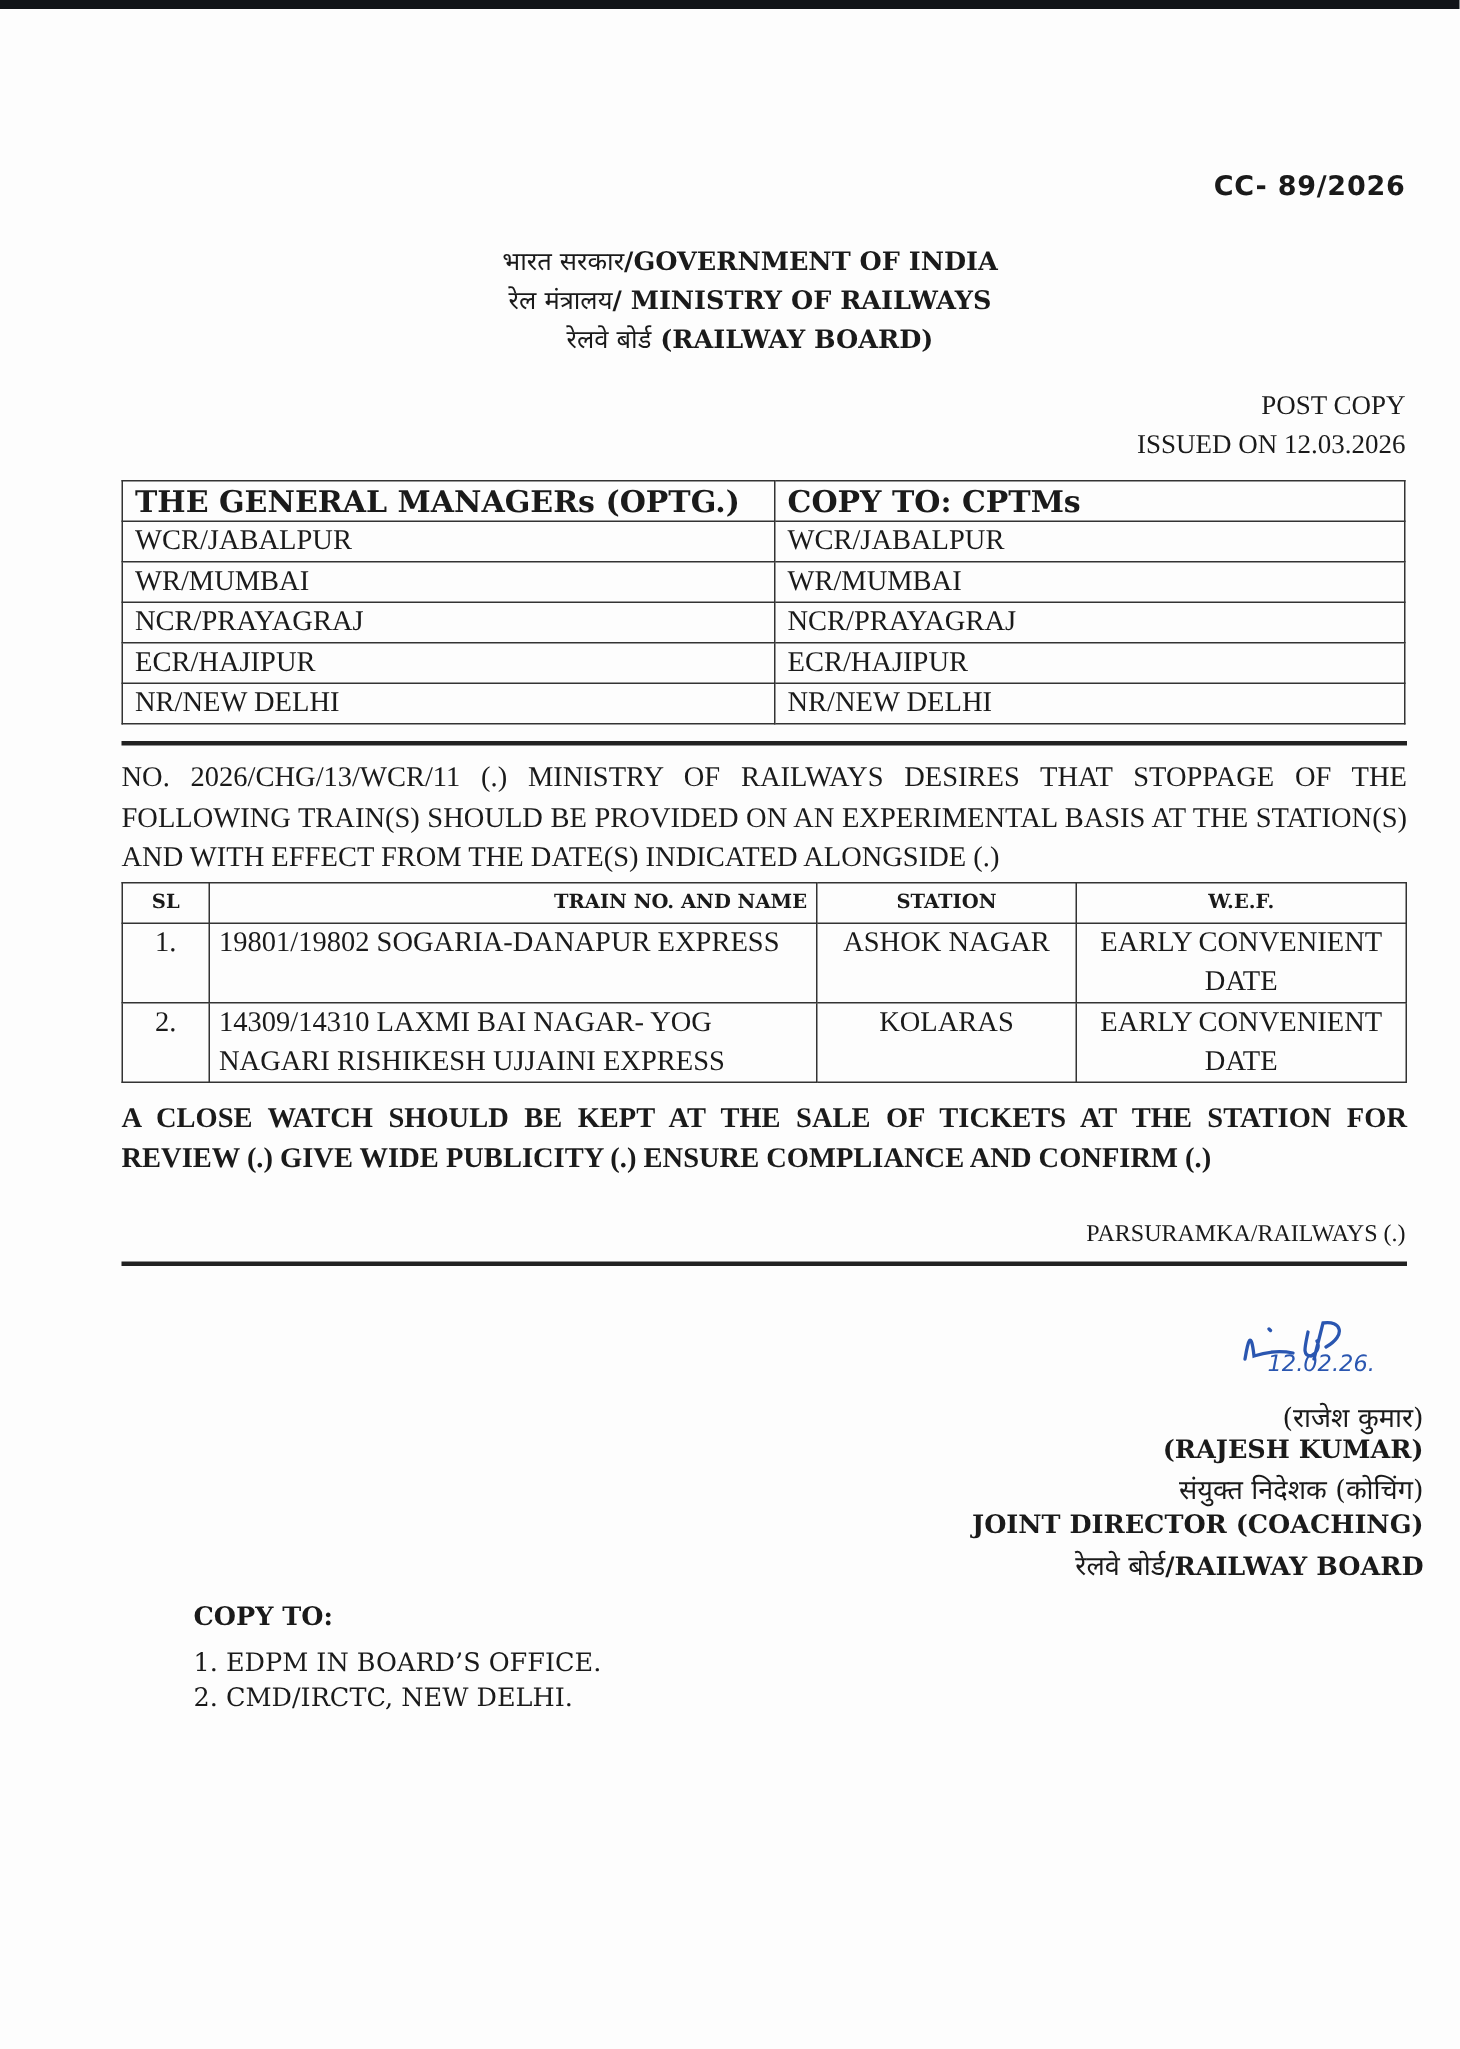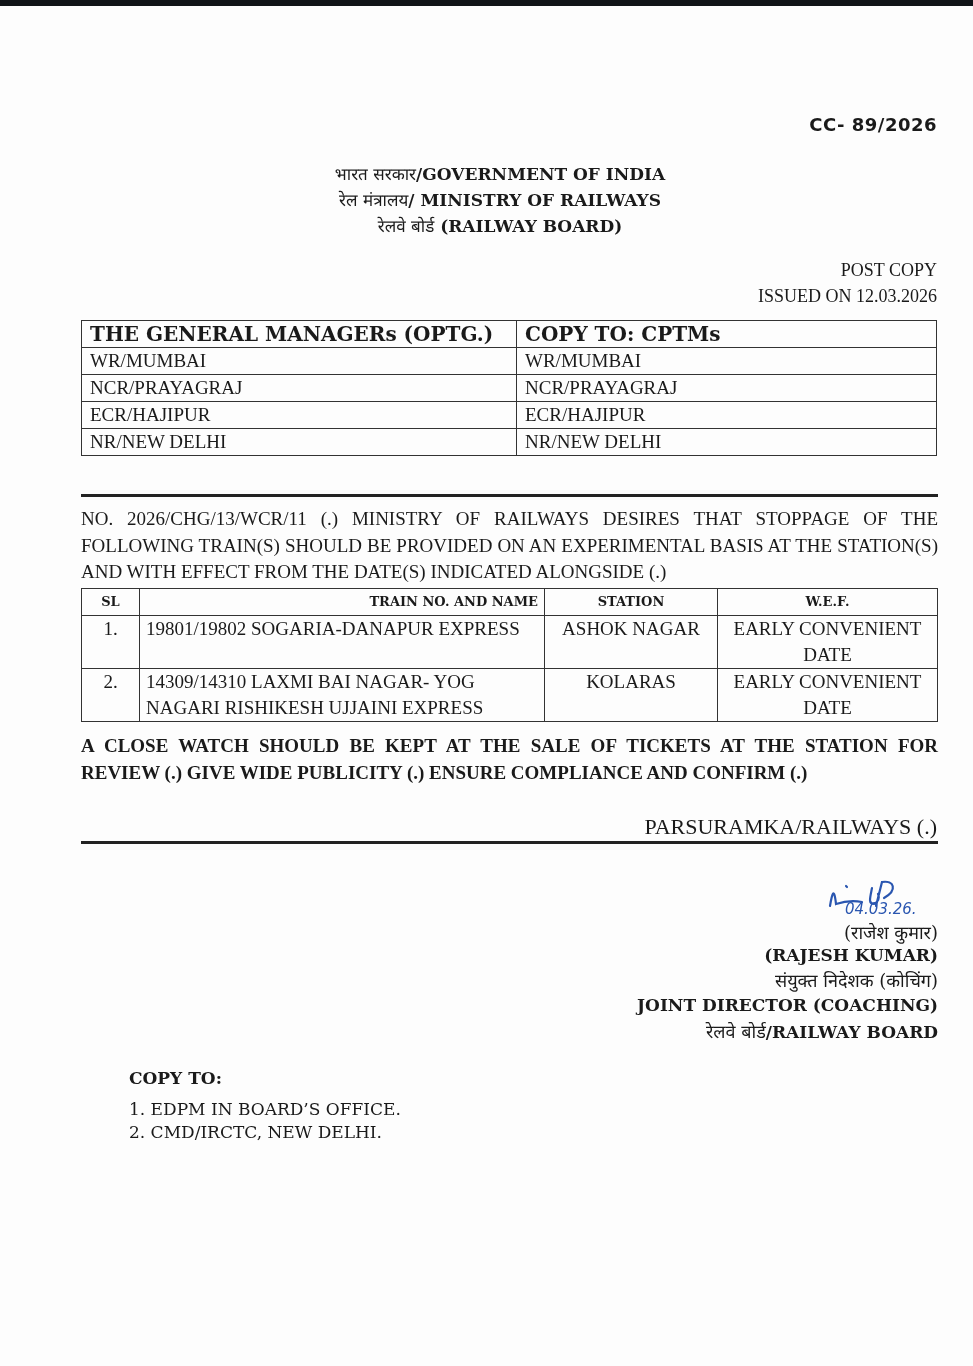--- a/index.html
+++ b/index.html
@@ -33,24 +33,24 @@
     .p2 { top: 733px; font-weight: bold; }
 
     .tr-table { left: 81px; top: 588px; width: 857px; font-family: "Liberation Serif", serif; font-size: 19px; }
     .tr-table td, .tr-table th { border: 1.5px solid #333; padding: 0 6px; vertical-align: top; line-height: 26px; }
     .tr-table th { font-family: "DejaVu Serif", serif; font-size: 13px; font-weight: bold; text-align: center; height: 26px; vertical-align: middle; }
     .c-sl { width: 45px; text-align: center; }
     .c-name { width: 392px; text-align: left; }
     .c-st { width: 160px; text-align: center; }
     .c-wef { text-align: center; padding: 0 2px !important; }
 
-    .sender { right: 36px; top: 814px; font-family: "Liberation Serif", serif; font-size: 22px; }
+    .sender { right: 36px; top: 814px; font-family: "Liberation Serif", serif; font-size: 16px; }
     .sig { left: 822px; top: 876px; width: 130px; height: 50px; }
     .sig-date { left: 845px; top: 900px; color: #2a56b0; font-family: "DejaVu Sans", sans-serif; font-size: 15px; font-style: italic; }
-    .sigblock { right: 35px; text-align: left; font-size: 17px; }
+    .sigblock { right: 24px; text-align: left; font-size: 17px; margin-top: 12px; }
     .s1 { top: 920px; font-size: 18px; }
     .s2 { top: 945px; font-weight: bold; }
     .s3 { top: 968px; font-size: 18px; }
     .s4 { top: 995px; font-weight: bold; }
     .s5 { top: 1019px; }
 
     .copy-title { left: 129px; top: 1068px; font-weight: bold; font-size: 17px; }
     .copy-list { left: 129px; top: 1098px; font-size: 17px; line-height: 23px; }
   </style>
 </head>
@@ -74,20 +74,24 @@
 <div class="abs right-meta issued">ISSUED ON 12.03.2026</div>
 
 <table class="gm-table">
   <thead>
     <tr>
       <th>THE GENERAL MANAGERs (OPTG.)</th>
       <th>COPY TO: CPTMs</th>
     </tr>
   </thead>
   <tbody>
+    <tr>
+      <td>WCR/JABALPUR</td>
+      <td>WCR/JABALPUR</td>
+    </tr>
     <tr>
       <td>WR/MUMBAI</td>
       <td>WR/MUMBAI</td>
     </tr>
     <tr>
       <td>NCR/PRAYAGRAJ</td>
       <td>NCR/PRAYAGRAJ</td>
     </tr>
     <tr>
       <td>ECR/HAJIPUR</td>
@@ -130,21 +134,21 @@
 </table>
 
 <div class="abs para p2">A CLOSE WATCH SHOULD BE KEPT AT THE SALE OF TICKETS AT THE STATION FOR REVIEW (.) GIVE WIDE PUBLICITY (.) ENSURE COMPLIANCE AND CONFIRM (.)</div>
 
 <div class="abs sender">PARSURAMKA/RAILWAYS (.)</div>
 <div class="abs rule rule2"></div>
 
 <svg class="abs sig" viewBox="0 0 130 50">
   <path d="M8 30 C 10 18, 12 10, 14 28 C 20 26, 30 24, 40 26 M 24 10 l 1 1 M 50 12 C 48 22, 46 28, 52 28 C 56 26, 58 22, 56 18 M 54 30 L 60 6 C 72 4, 76 14, 62 22" fill="none" stroke="#2a56b0" stroke-width="2.2" stroke-linecap="round"></path>
 </svg>
-<div class="abs sig-date">04.03.26.</div>
+<div class="abs sig-date">12.02.26.</div>
 
 <div class="abs sigblock s1">(राजेश कुमार)</div>
 <div class="abs sigblock s2">(RAJESH KUMAR)</div>
 <div class="abs sigblock s3">संयुक्त  निदेशक (कोचिंग)</div>
 <div class="abs sigblock s4">JOINT DIRECTOR (COACHING)</div>
 <div class="abs sigblock s5">
   <span style="font-size:18px">रेलवे  बोर्ड</span><span class="bold">/RAILWAY BOARD</span>
 </div>
 
 <div class="abs copy-title">COPY TO:</div>

